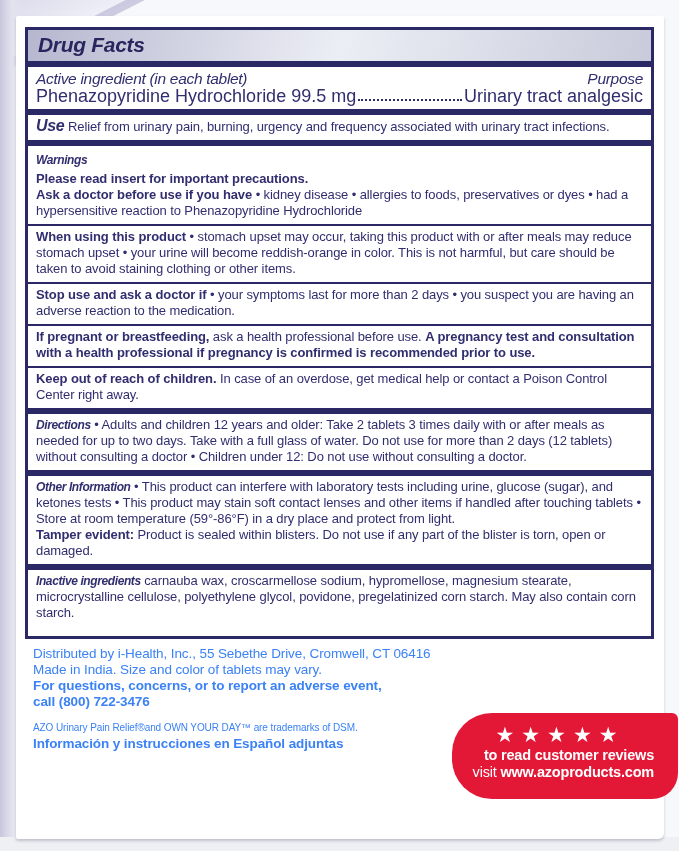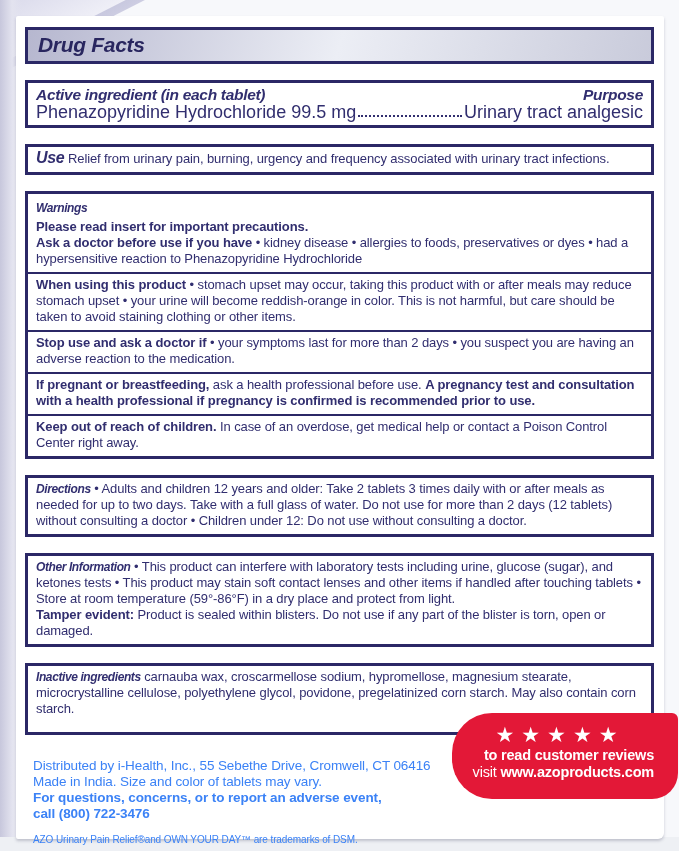--- a/index.html
+++ b/index.html
@@ -18,35 +18,35 @@
     background:linear-gradient(to bottom,#9b9cc3,#cdcde2); transform:rotate(-27deg); }
   .bg-wedge2 { position:absolute; left:-70px; top:-20px; width:220px; height:60px;
     background:linear-gradient(to bottom,#d8d8ea,#efeff7); transform:rotate(-27deg); }
   .bg-bottom { position:absolute; left:0; right:0; bottom:0; height:14px; background:#eef0f4; }
 
   
   .label { position:absolute; left:16px; top:16px; width:648px; height:823px;
     background:#ffffff; border-radius:2px 2px 6px 2px;
     box-shadow:0 2px 3px rgba(60,60,90,.25); padding:11px 10px 0 9px; }
 
-  .box { border:3px solid #2b2866; margin-bottom:16px; background:#fff; }
+  .box { border:3px solid #2b2866; margin-bottom:0; background:#fff; }
   .sub { padding:3px 8px 5px; }
   .sub + .sub { border-top:2px solid #2b2866; }
 
   .box-header { background:linear-gradient(105deg,#b6b7cf 0%,#eceef5 50%,#c9cbdb 100%); }
   .box-header .sub { padding:3px 10px 4px; }
   .dfacts-title { font-size:21px; font-weight:bold; font-style:italic; color:#29265f; letter-spacing:-0.3px; }
 
   p.body { font-size:13px; line-height:16px; letter-spacing:-0.1px; }
   .b { font-weight:bold; }
   .lead-lg { font-size:16px; font-weight:bold; font-style:italic; letter-spacing:-0.3px; }
   .sec-title { font-size:12px; font-weight:bold; font-style:italic; letter-spacing:-0.4px; }
 
   .ai-headrow { display:flex; justify-content:space-between; align-items:baseline; }
-  .ai-headrow span { font-size:15.5px; font-weight:bold; font-style:italic; letter-spacing:-0.3px; }
+  .ai-headrow span { font-size:15.5px; font-weight:normal; font-style:italic; letter-spacing:-0.3px; }
   .leader-row { display:flex; align-items:flex-end; font-size:18px; line-height:16px; }
   .leader-dots { flex:1; border-bottom:2px dotted #312e6f; margin:0 2px 3px; }
 
   .warn-title-line { line-height:20px; margin-bottom:1px; }
 
   
   .footer { padding:7px 0 0 8px; }
   .footer p { font-size:13.5px; line-height:16px; color:#3b82f6; letter-spacing:-0.1px; }
   .footer .gap { height:10px; }
   .footer .small { font-size:10px; }

